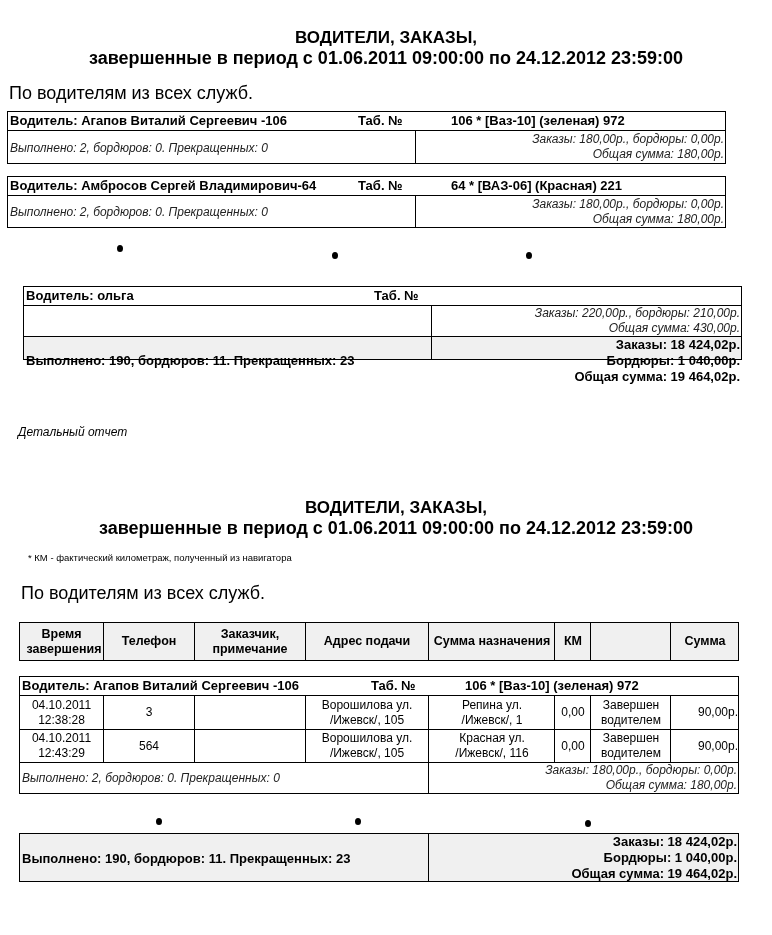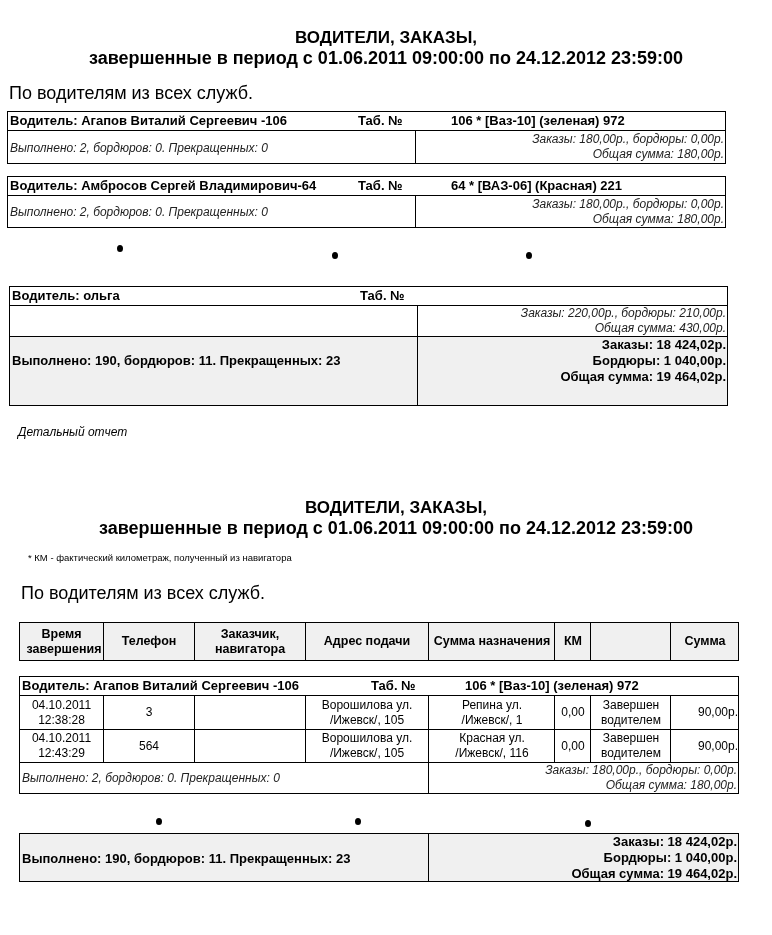--- a/index.html
+++ b/index.html
@@ -60,21 +60,21 @@
   <div class="abs ital rt" style="right:1px; top:20px; line-height:15px;">
     <div>Заказы: 180,00р., бордюры: 0,00р.</div>
     <div>Общая сумма: 180,00р.</div>
   </div>
 </div>
 
 <div class="dot" style="left:117px; top:245px;"></div>
 <div class="dot" style="left:332px; top:252px;"></div>
 <div class="dot" style="left:526px; top:252px;"></div>
 
-<div class="box" style="left:9px; top:286px; width:719px; height:120px;">
+<div class="box" style="left:23px; top:286px; width:719px; height:74px;">
   <div class="row hdr" style="top:0; height:18px; line-height:17px;">
     <span class="abs" style="left:2px;">Водитель: ольга</span>
     <span class="abs" style="left:350px;">Таб. №</span>
   </div>
   <div class="hline" style="top:18px;"></div>
   <div class="vline" style="left:407px; top:18px;"></div>
   <div class="abs ital rt" style="right:1px; top:19px; line-height:15px;">
     <div>Заказы: 220,00р., бордюры: 210,00р.</div>
     <div>Общая сумма: 430,00р.</div>
   </div>
@@ -100,21 +100,21 @@
 <div class="abs subtitle" style="left:21px; top:583px;">По водителям из всех служб.</div>
 
 <div class="box gray" style="left:19px; top:622px; width:720px; height:39px;">
   <div class="cell th" style="left:0; width:83px;">
       <span style="width:70px;">Время завершения</span>
     </div>
   <div class="vline" style="left:83px;"></div>
   <div class="cell th" style="left:84px; width:90px;">Телефон</div>
   <div class="vline" style="left:174px;"></div>
   <div class="cell th" style="left:175px; width:110px;">
-      <span style="width:90px;">Заказчик, навигатора</span>
+      <span style="width:90px;">Заказчик, примечание</span>
     </div>
   <div class="vline" style="left:285px;"></div>
   <div class="cell th" style="left:286px; width:122px;">Адрес подачи</div>
   <div class="vline" style="left:408px;"></div>
   <div class="cell th" style="left:409px; width:126px;">Сумма назначения</div>
   <div class="vline" style="left:534px;"></div>
   <div class="cell th" style="left:535px; width:36px;">КМ</div>
   <div class="vline" style="left:570px;"></div>
   <div class="vline" style="left:650px;"></div>
   <div class="cell th" style="left:651px; width:68px;">Сумма</div>

